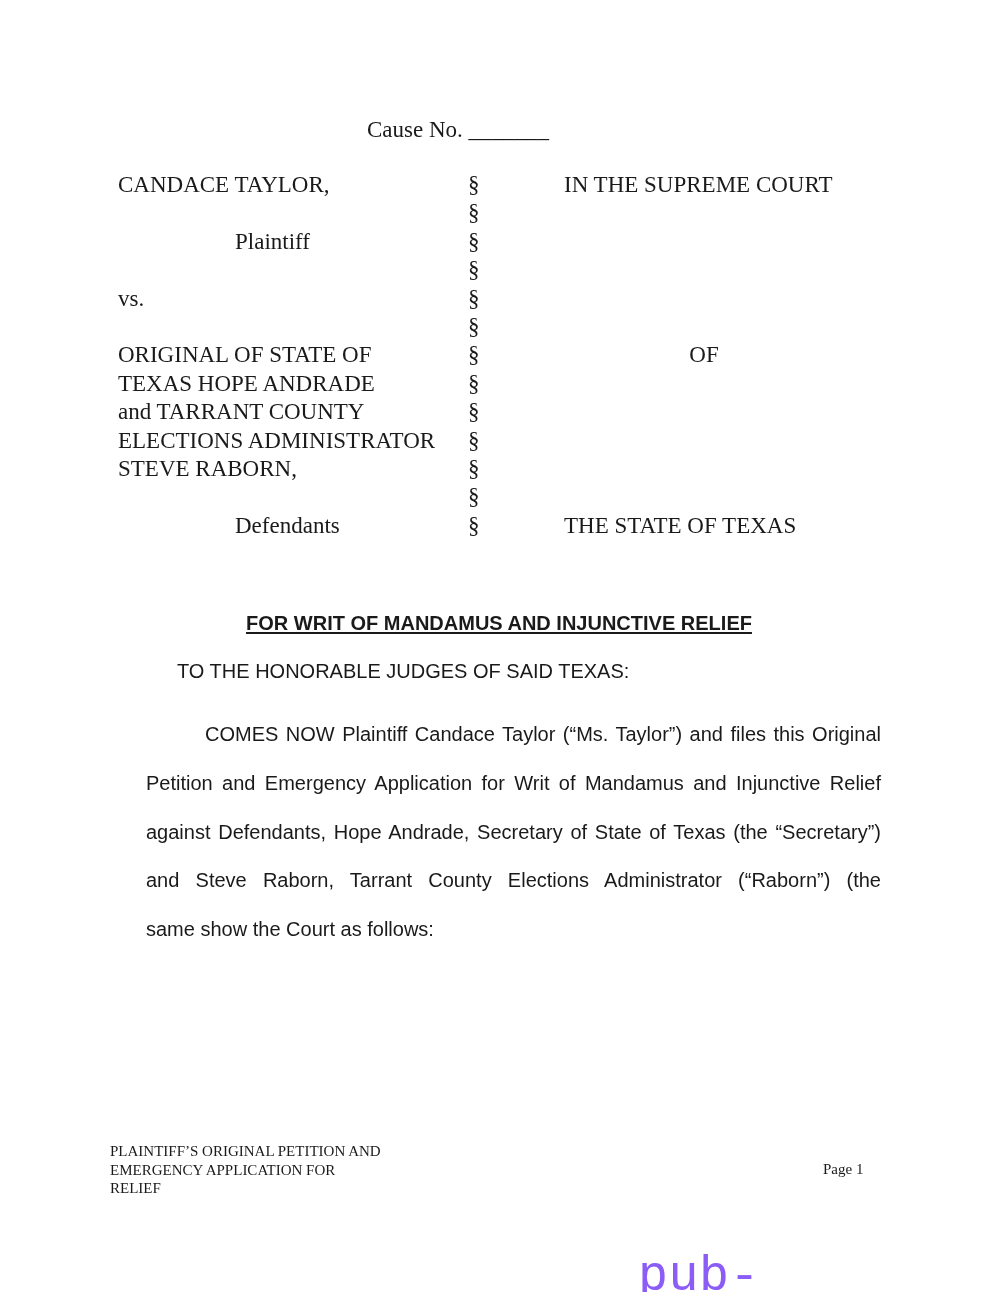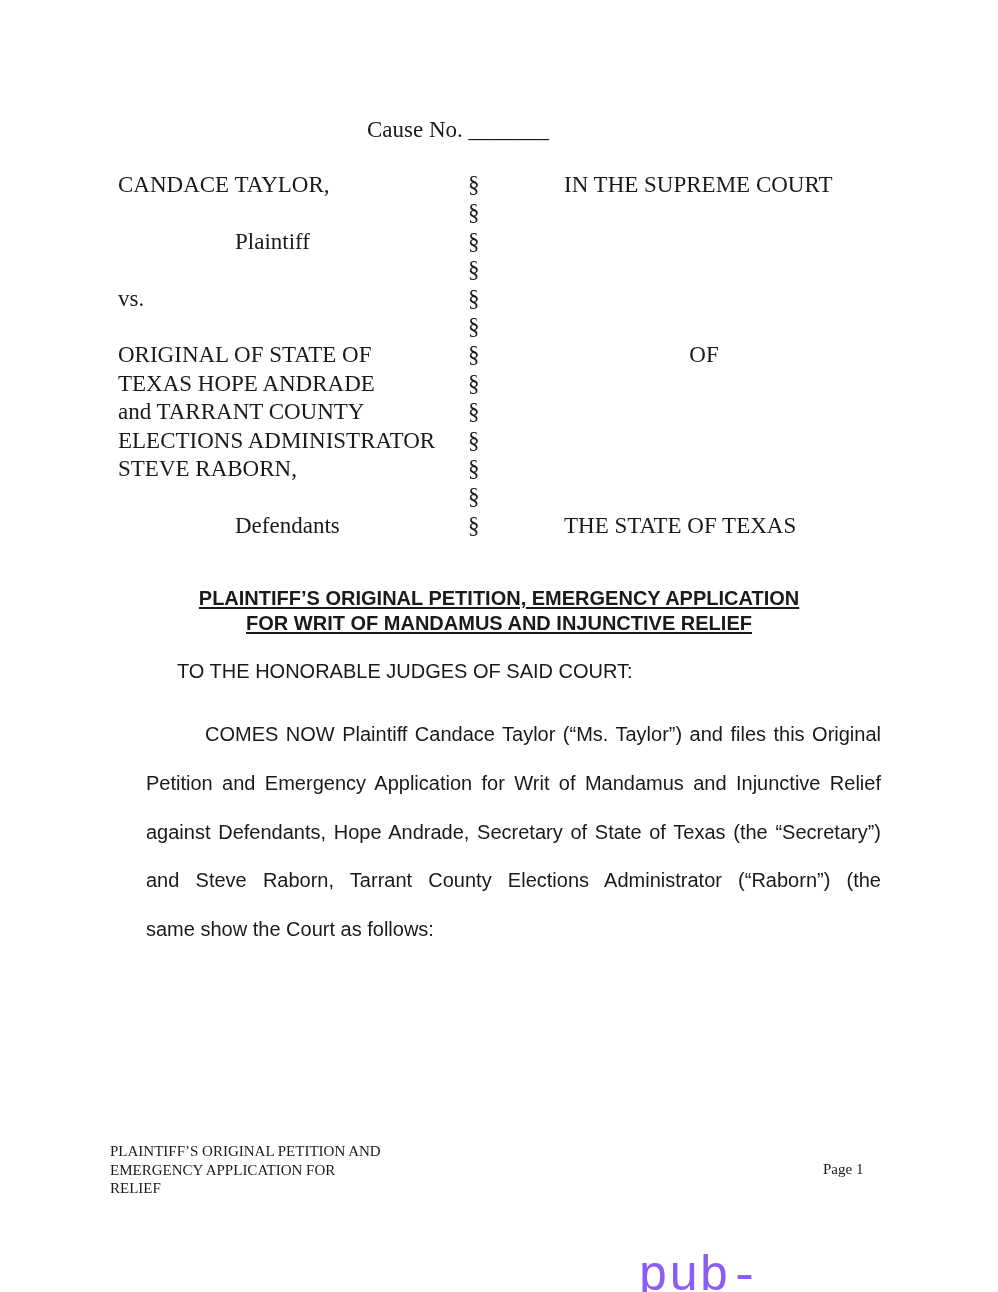--- a/index.html
+++ b/index.html
@@ -104,25 +104,25 @@
         <span class="cap-right"></span>
       </div>
       <div class="cap-row">
         <span class="cap-left indent">Defendants</span>
         <span class="cap-sect">§</span>
         <span class="cap-right">THE STATE OF TEXAS</span>
       </div>
     </div>
 
   <div class="title sans">
-    <span>PLAINTIFF’S ORIGINAL PETITION, EMERGENCY APPLICATION</span><br>
+    <br>
     <span>FOR WRIT OF MANDAMUS AND INJUNCTIVE RELIEF</span>
   </div>
 
-  <div class="salutation sans">TO THE HONORABLE JUDGES OF SAID COURT:</div>
+  <div class="salutation sans">TO THE HONORABLE JUDGES OF SAID TEXAS:</div>
 
   <div class="body-para sans">
     <span class="body-line first">COMES NOW Plaintiff Candace Taylor (“Ms. Taylor”) and files this Original</span>
     <span class="body-line">Petition and Emergency Application for Writ of Mandamus and Injunctive Relief</span>
     <span class="body-line">against Defendants, Hope Andrade, Secretary of State of Texas (the “Secretary”)</span>
     <span class="body-line">and Steve Raborn, Tarrant County Elections Administrator (“Raborn”) (the</span>
     <span class="body-line last">same show the Court as follows:</span>
   </div>
 
   <div class="footer-left serif">

